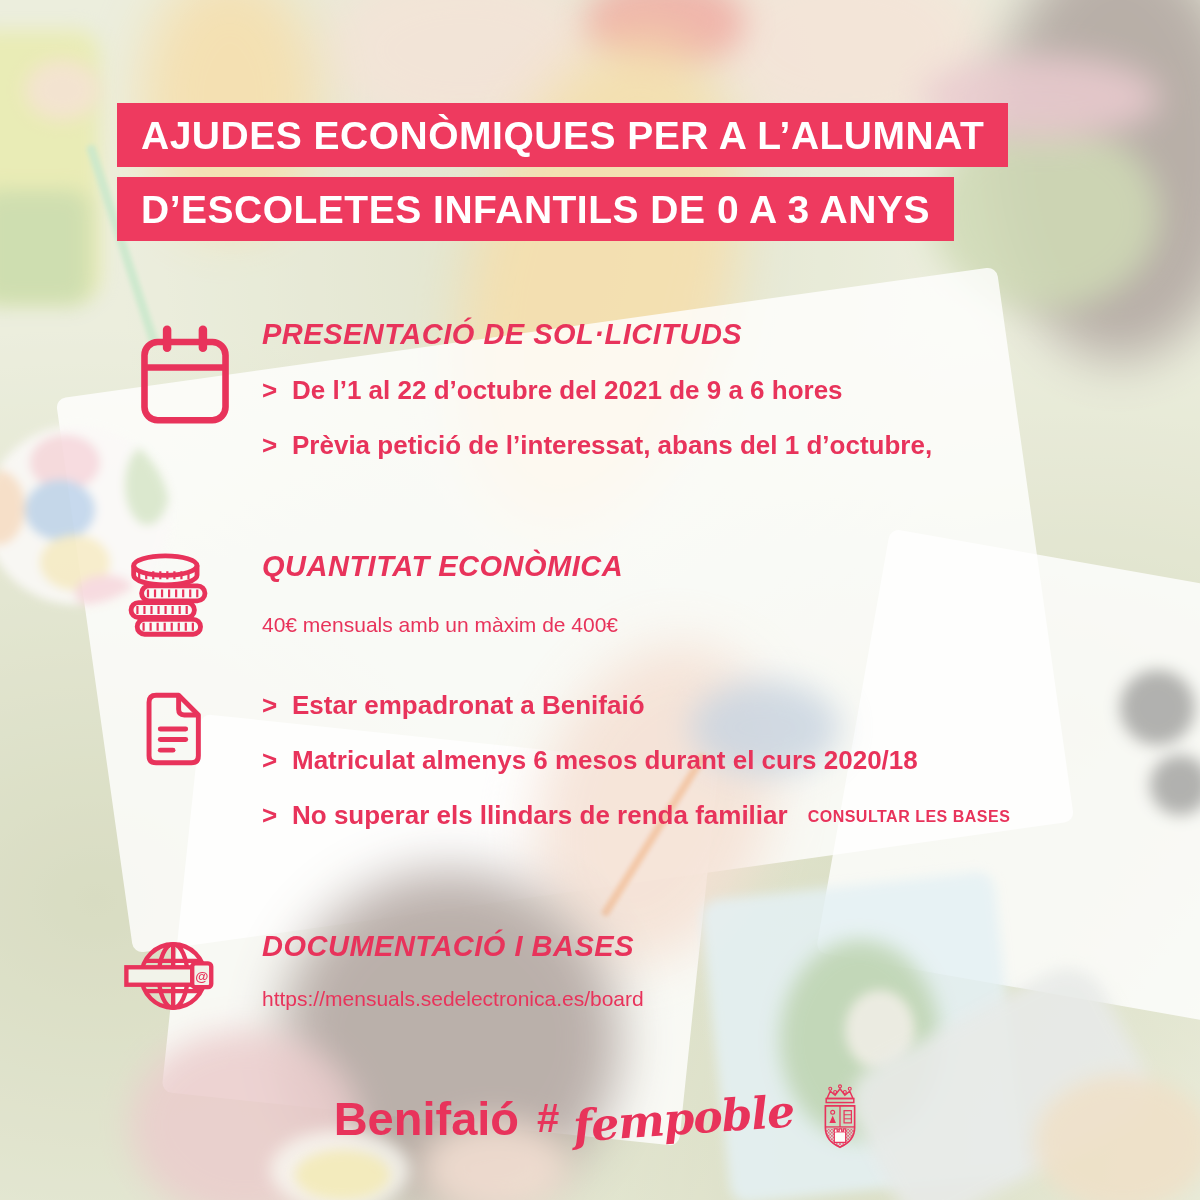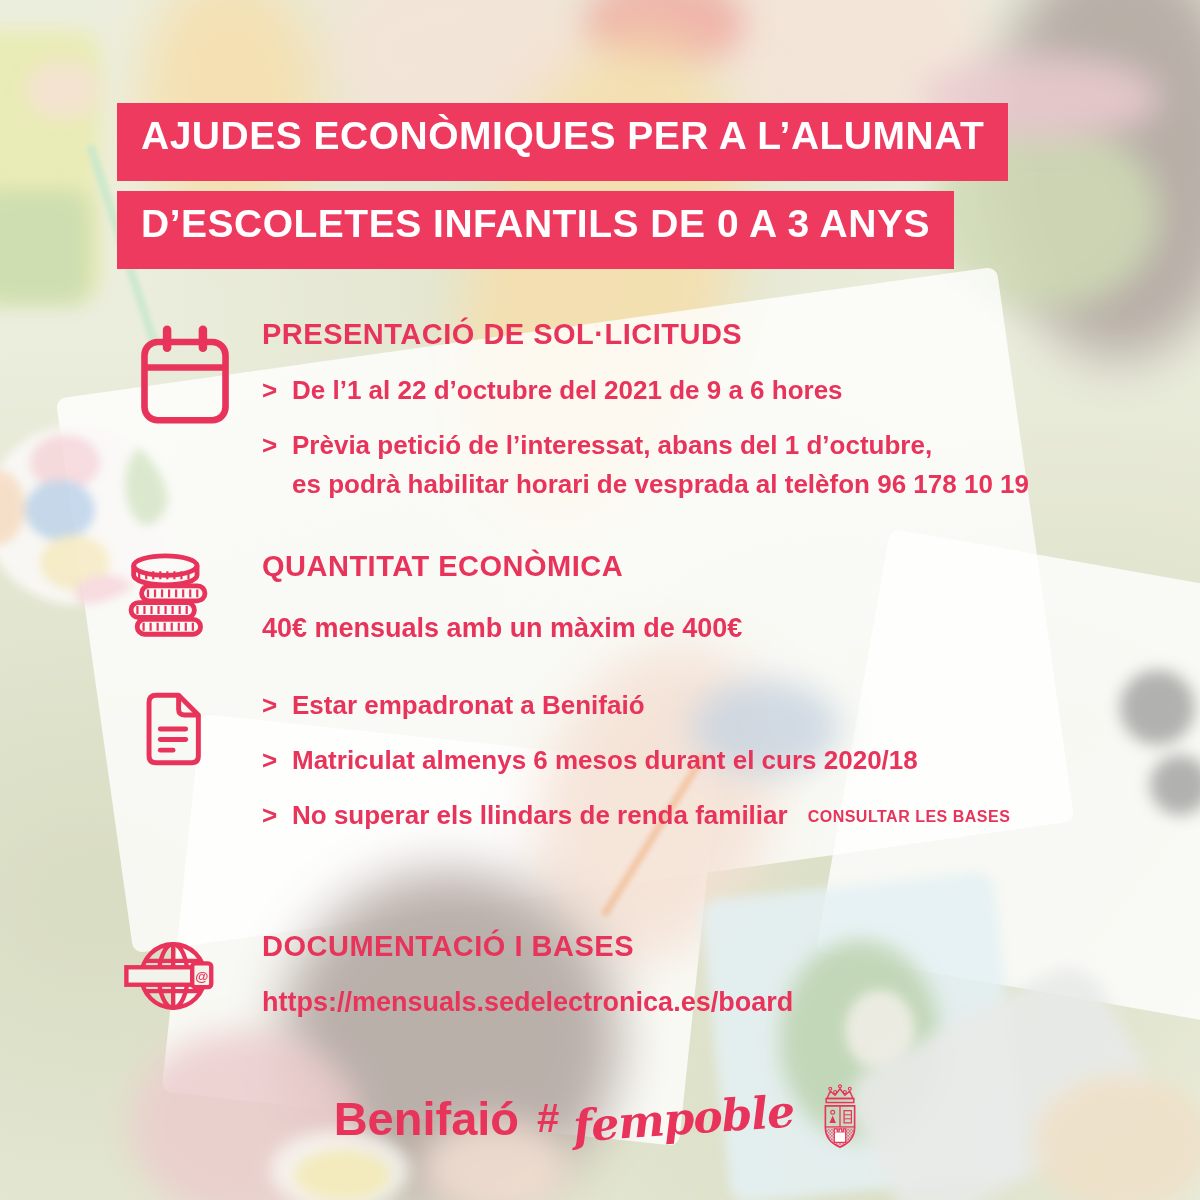--- a/index.html
+++ b/index.html
@@ -12,30 +12,30 @@
       radial-gradient(ellipse at 45% 20%, rgba(165,172,110,.35), transparent 45%),
       radial-gradient(ellipse at 70% 95%, rgba(150,160,95,.45), transparent 40%);}
   .blob{position:absolute;border-radius:50%;filter:blur(16px);opacity:.85;}
   .soft{filter:blur(26px);}
   .paper{position:absolute;background:#ffffff;opacity:.8;border-radius:10px;}
   .wash{position:absolute;left:0;top:0;right:0;bottom:0;background:rgba(255,255,255,.45);}
   .content{position:absolute;left:0;top:0;width:1200px;height:1200px;}
 
   .banners{position:absolute;left:117px;top:103px;display:flex;flex-direction:column;align-items:flex-start;gap:10px;}
   .banner{background:#ee3a5f;color:#ffffff;font-weight:bold;font-size:39px;letter-spacing:.5px;
-    height:78px;line-height:66px;padding:0 24px;white-space:nowrap;}
+    height:64px;line-height:66px;padding:0 24px;white-space:nowrap;}
 
   .section{position:absolute;left:0;width:1200px;}
   .icon-box{position:absolute;}
   .sec-text{position:absolute;left:262px;top:0;}
-  .sec-heading{color:#e8335b;font-weight:bold;font-size:29px;letter-spacing:.5px;margin:0 0 20px 0;white-space:nowrap;}
+  .sec-heading{color:#e8335b;font-weight:bold;font-size:29px;letter-spacing:.5px;margin:0 0 20px 0;white-space:nowrap;font-style:italic;}
   .bullet{display:flex;color:#e8335b;font-weight:bold;font-size:26px;margin-bottom:16px;line-height:1.5;}
   .marker{width:30px;flex:0 0 30px;}
   .bullet-lines div{white-space:nowrap;}
-  .body-text{color:#e8335b;font-weight:bold;font-size:27px;white-space:nowrap;}
+  .body-text{color:#e8335b;font-weight:normal;font-size:21px;white-space:nowrap;}
   .note{font-size:16px;letter-spacing:.5px;margin-left:20px;vertical-align:2px;}
 
   .footer{position:absolute;left:0;top:1076px;width:1200px;display:flex;justify-content:center;align-items:center;gap:14px;}
   .brand{color:#e8335b;font-weight:bold;font-size:47px;}
   .hash{color:#e8335b;font-weight:bold;font-size:40px;margin-left:4px;}
   .script{color:#e8335b;font-family:"DejaVu Serif",serif;font-style:italic;font-weight:bold;
     font-size:44px;transform:rotate(-4deg);letter-spacing:-1px;}
   svg{display:block;}
 </style>
 </head>
@@ -114,21 +114,20 @@
         <div class="bullet">
           <span class="marker">&gt;</span>
           <span class="bullet-lines">
               <div>De l’1 al 22 d’octubre del 2021 de 9 a 6 hores</div>
             </span>
         </div>
         <div class="bullet">
           <span class="marker">&gt;</span>
           <span class="bullet-lines">
             <div>Prèvia petició de l’interessat, abans del 1 d’octubre,</div>
-            <div>es podrà habilitar horari de vesprada al telèfon 96 178 10 19</div>
           </span>
         </div>
       </div>
     </div>
 
     <div class="section" style="top:550px;">
       <div class="icon-box" style="left:124px;top:2px;">
         <svg width="88" height="95" viewBox="0 0 100 107" fill="none" stroke="#e8335b">
           <ellipse cx="47" cy="15" rx="36" ry="11" stroke-width="5.5"></ellipse>
           <path d="M11 15 V26 A36 11 0 0 0 83 26 V15" stroke-width="5.5"></path>

